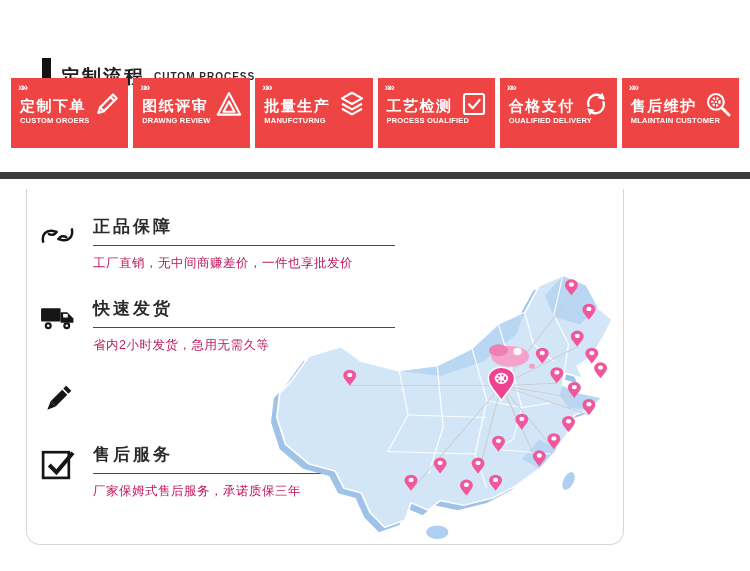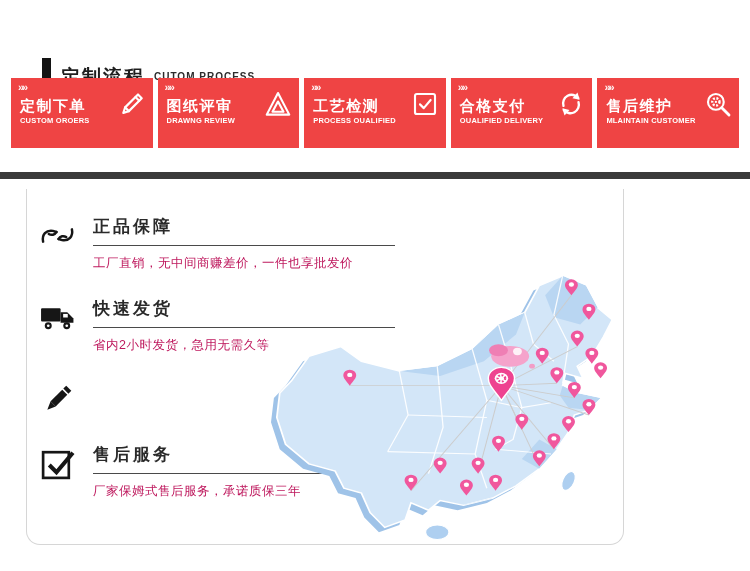--- a/index.html
+++ b/index.html
@@ -68,20 +68,32 @@
     <div class="zh">图纸评审</div>
     <div class="en">DRAWNG REVIEW</div>
     <span class="sicon">
       <svg viewBox="0 0 24 24" fill="none" stroke="#fff" stroke-width="1.7" stroke-linejoin="round">
         <path d="M12 3.2 L21 20.5 L3 20.5 Z"></path>
         <path d="M12 10 L16.4 18.2 L7.6 18.2 Z"></path>
       </svg>
     </span>
   </div>
 
+  <div class="step">
+    <span class="chev"></span>
+    <div class="zh">批量生产</div>
+    <div class="en">MANUFCTURNG</div>
+    <span class="sicon">
+      <svg viewBox="0 0 24 24" fill="none" stroke="#fff" stroke-width="1.7" stroke-linejoin="round">
+        <path d="M12 3 L20 7.5 L12 12 L4 7.5 Z"></path>
+        <path d="M4 11.8 L12 16.3 L20 11.8"></path>
+        <path d="M4 15.8 L12 20.3 L20 15.8"></path>
+      </svg>
+    </span>
+  </div>
 
   <div class="step">
     <span class="chev"></span>
     <div class="zh">工艺检测</div>
     <div class="en">PROCESS OUALIFIED</div>
     <span class="sicon">
       <svg viewBox="0 0 24 24" fill="none" stroke="#fff" stroke-width="1.7" stroke-linecap="round" stroke-linejoin="round">
         <rect x="4" y="4" width="16" height="16" rx="1.5"></rect>
         <path d="M8 12.3 L11 15.3 L16.5 8.8"></path>
       </svg>

